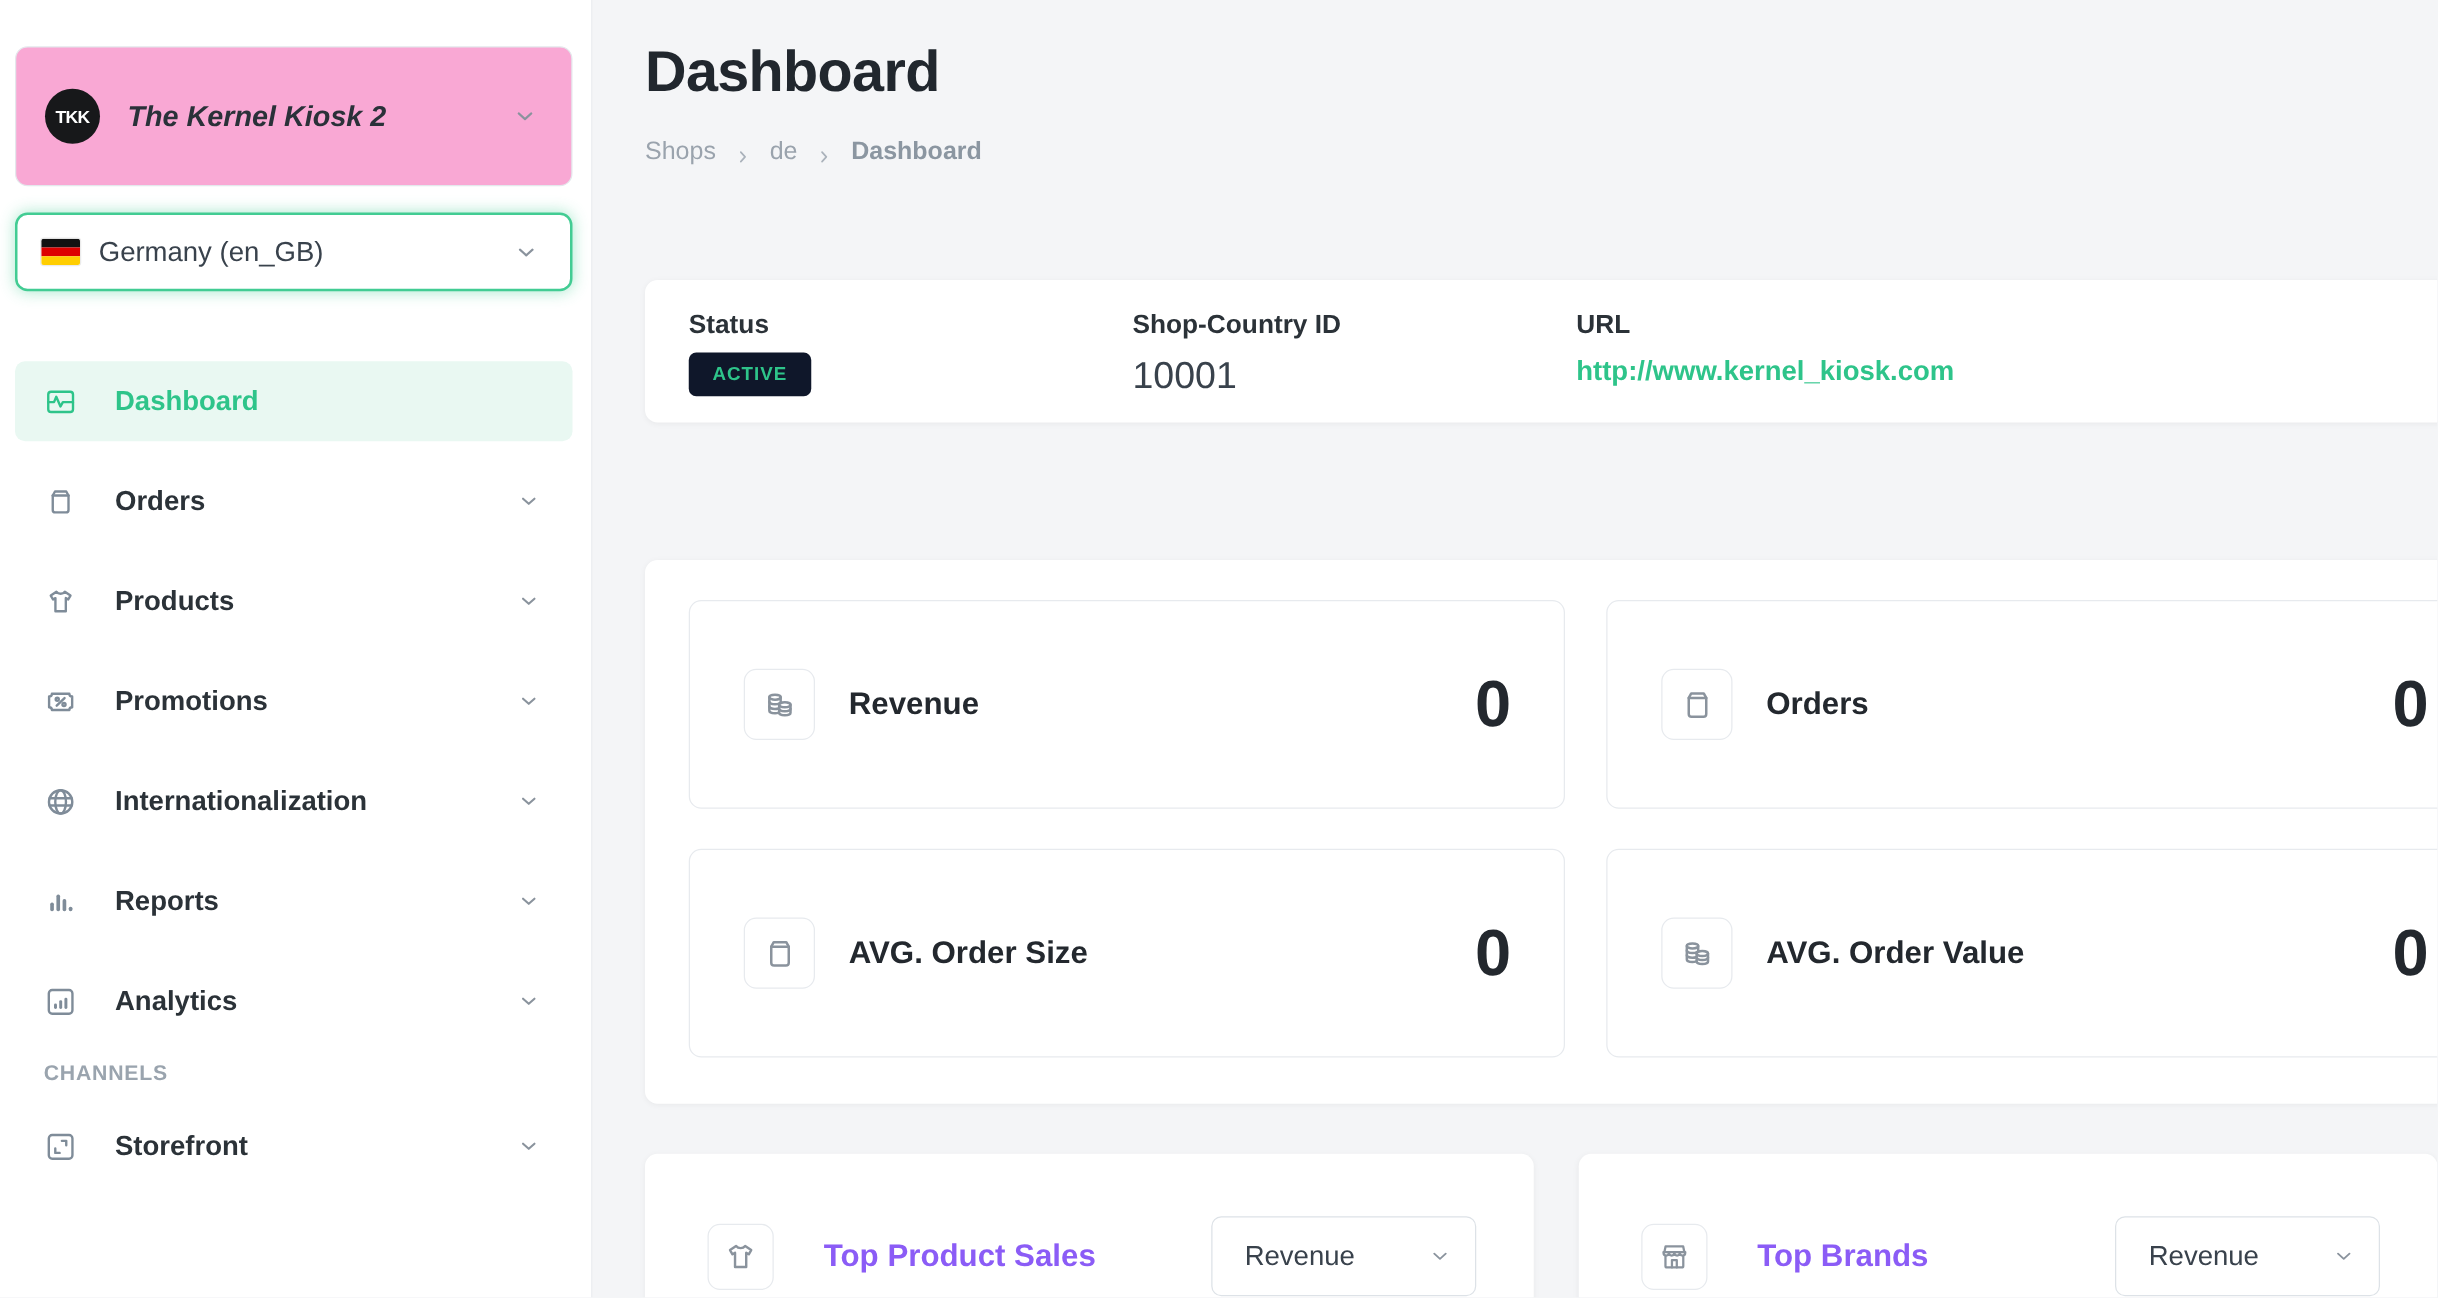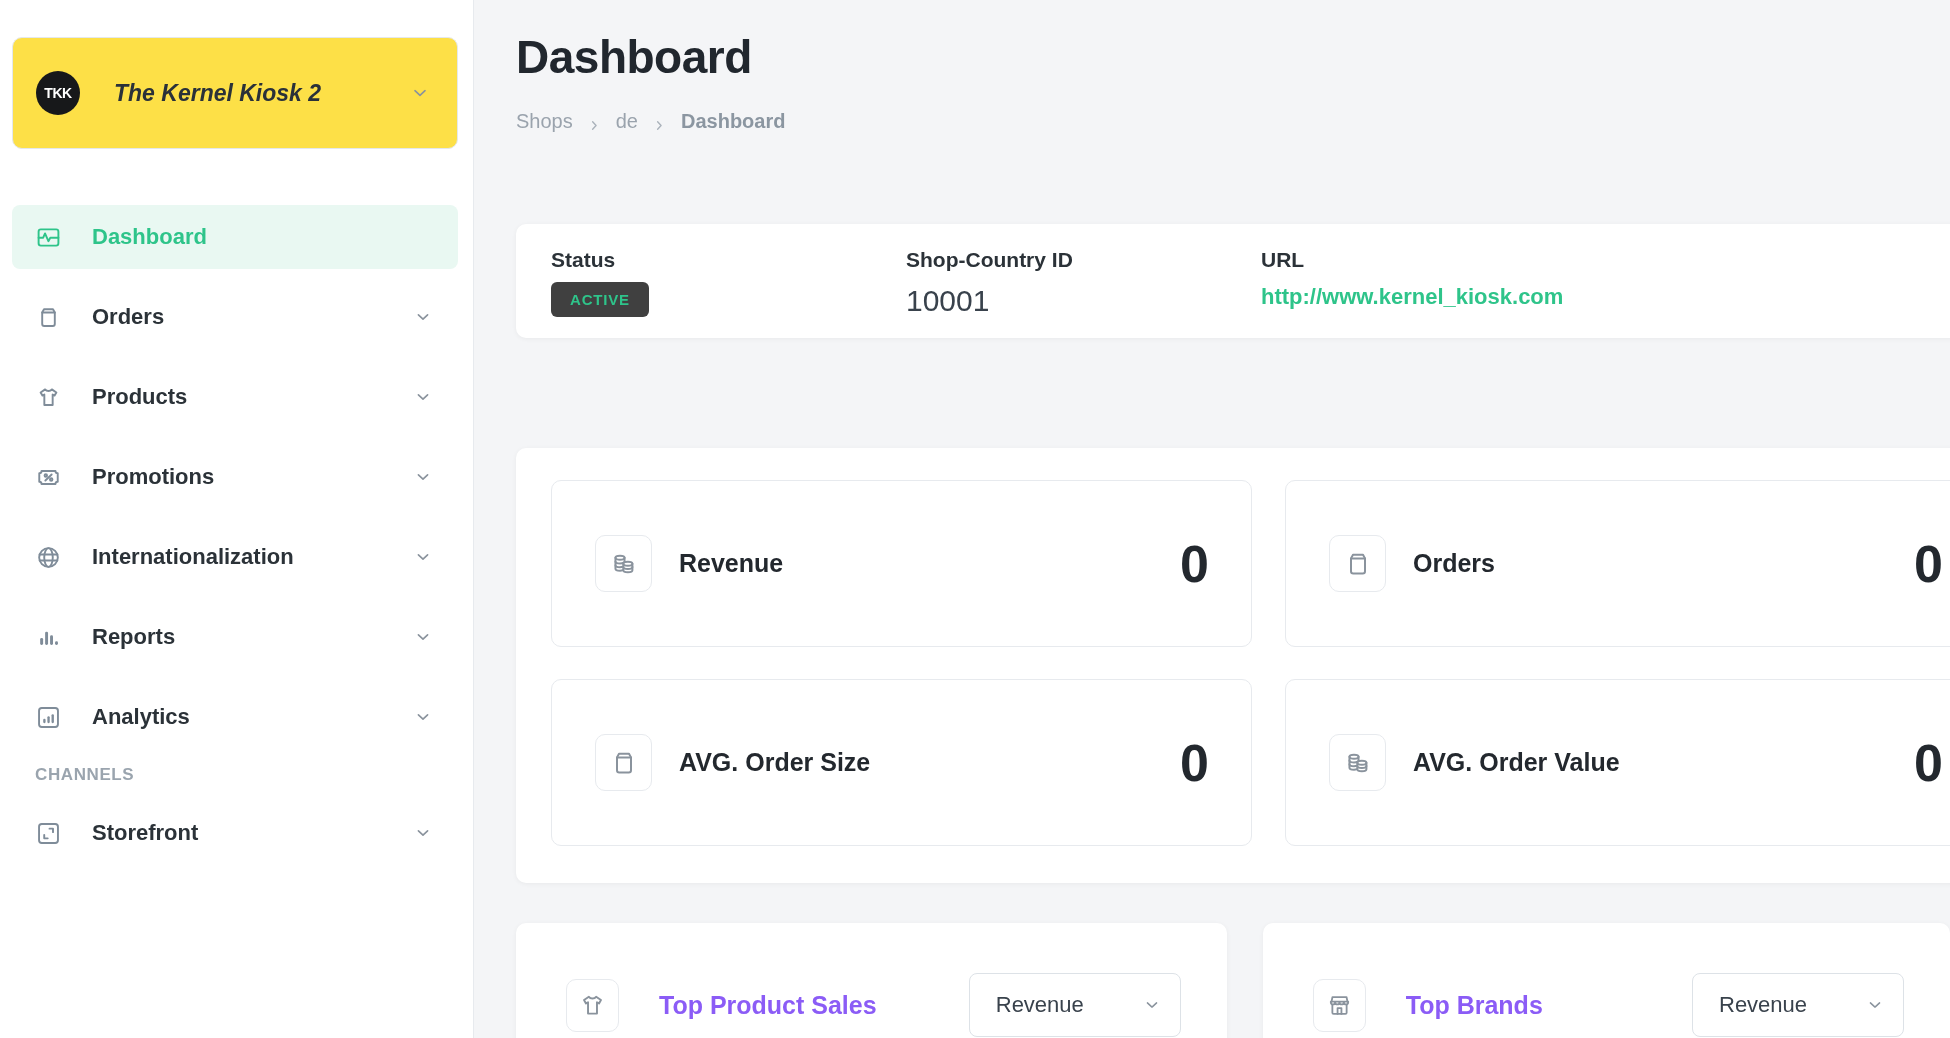--- a/index.html
+++ b/index.html
@@ -14,21 +14,21 @@
 
   
   .sidebar {
     width:474px; min-width:474px; height:100%;
     background:#ffffff; border-right:1px solid #e7eaee;
     padding:37px 15px 0 12px;
   }
   .shop-card {
     height:112px; border:1px solid #e4e8ec; border-radius:10px;
     display:flex; align-items:center; padding:0 26px 0 23px;
-    background:#fde047; cursor:pointer;gap:12px;
+    background:#f9a8d4; cursor:pointer;
   }
   .avatar {
     width:44px; height:44px; border-radius:50%; background:#17181a;
     color:#fff; display:flex; align-items:center; justify-content:center;
     font-size:14px; font-weight:bold; letter-spacing:-0.5px; flex:none;
   }
   .shop-name { margin-left:22px; font-size:23px; font-weight:bold; color:#2a3139;font-style:italic; }
   .ml-auto { margin-left:auto; }
 
   .locale-select {
@@ -74,21 +74,21 @@
   }
   .info-card {
     margin-top:91px; width:1560px; height:114px;
     display:flex; padding:24px 0 0 35px;
   }
   .field { width:355px; }
   .field.wide { width:auto; }
   .field-label { font-size:21px; font-weight:bold; color:#2b3238; }
   .field-value { margin-top:12px; font-size:30px; color:#39424c; }
   .badge {
-    display:inline-block; margin-top:10px; background:#404040; color:#2ec48a;
+    display:inline-block; margin-top:10px; background:#0f172a; color:#2ec48a;
     font-size:15px; font-weight:bold; letter-spacing:.8px;
     padding:9px 19px; border-radius:6px;
   }
   .url-value { margin-top:12px; font-size:22px; font-weight:bold; color:#2ec48a; cursor:pointer; }
 
   .metrics-wrap { margin-top:110px; width:1550px; height:435px; padding:32px 0 0 35px; }
   .metrics-grid {
     display:grid; grid-template-columns:701px 701px;
     column-gap:33px; row-gap:32px;
   }
@@ -125,20 +125,33 @@
   <div class="shop-card">
     <div class="avatar">TKK</div>
     <div class="shop-name">The Kernel Kiosk 2</div>
     <span class="ml-auto">
       <svg width="22" height="22" viewBox="0 0 24 24" fill="none" stroke="#8a939d" stroke-width="1.8" stroke-linecap="round" stroke-linejoin="round">
           <path d="M6.5 9.5l5.5 5 5.5-5"></path>
         </svg>
     </span>
   </div>
 
+  <div class="locale-select">
+    <span class="flag">
+      <div style="background:#121212"></div>
+        <div style="background:#dd0000"></div>
+        <div style="background:#ffce00"></div>
+    </span>
+    <span class="locale-label">Germany (en_GB)</span>
+    <span class="ml-auto">
+      <svg width="22" height="22" viewBox="0 0 24 24" fill="none" stroke="#8a939d" stroke-width="1.8" stroke-linecap="round" stroke-linejoin="round">
+          <path d="M6.5 9.5l5.5 5 5.5-5"></path>
+        </svg>
+    </span>
+  </div>
 
   <nav class="nav">
 
     <div class="nav-item active">
       <span>
         <svg width="27" height="27" viewBox="0 0 24 24" fill="none" stroke="#2ec48a" stroke-width="1.7" stroke-linecap="round" stroke-linejoin="round">
             <rect x="3.2" y="4.8" width="17.6" height="14.4" rx="2"></rect>
             <path d="M3.2 12.2h4.1l1.6-3.8 3 6.9 1.7-3.1h7.2"></path>
           </svg>
       </span>

